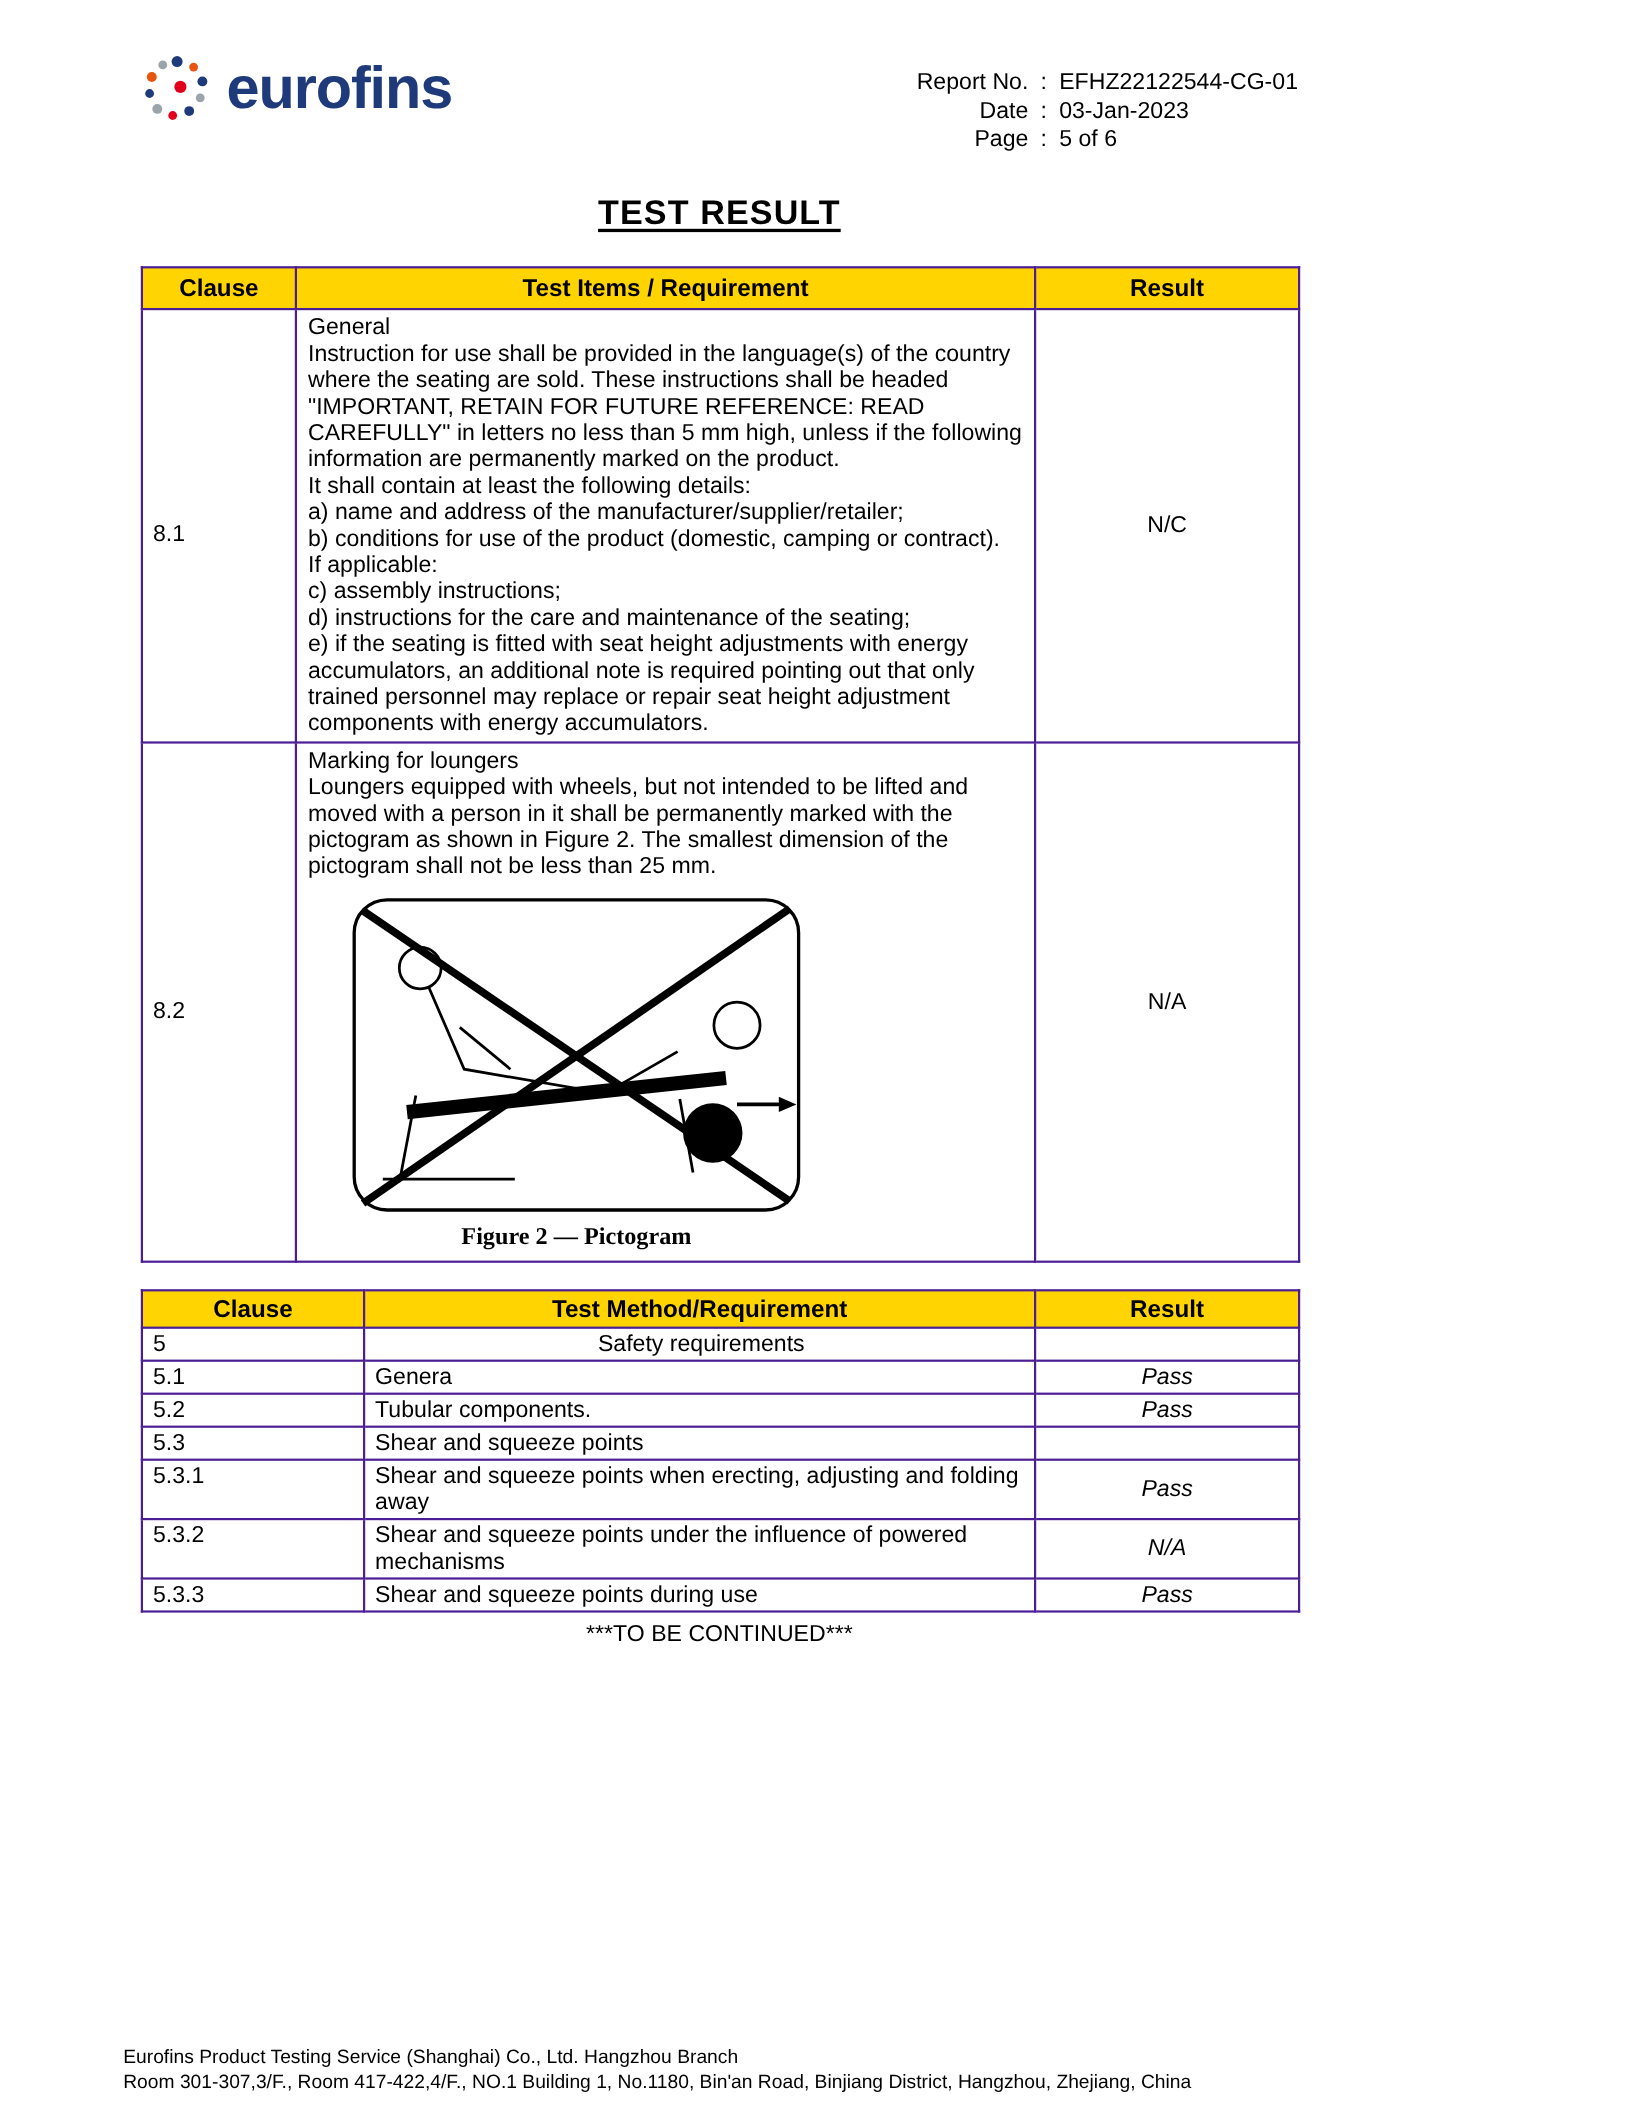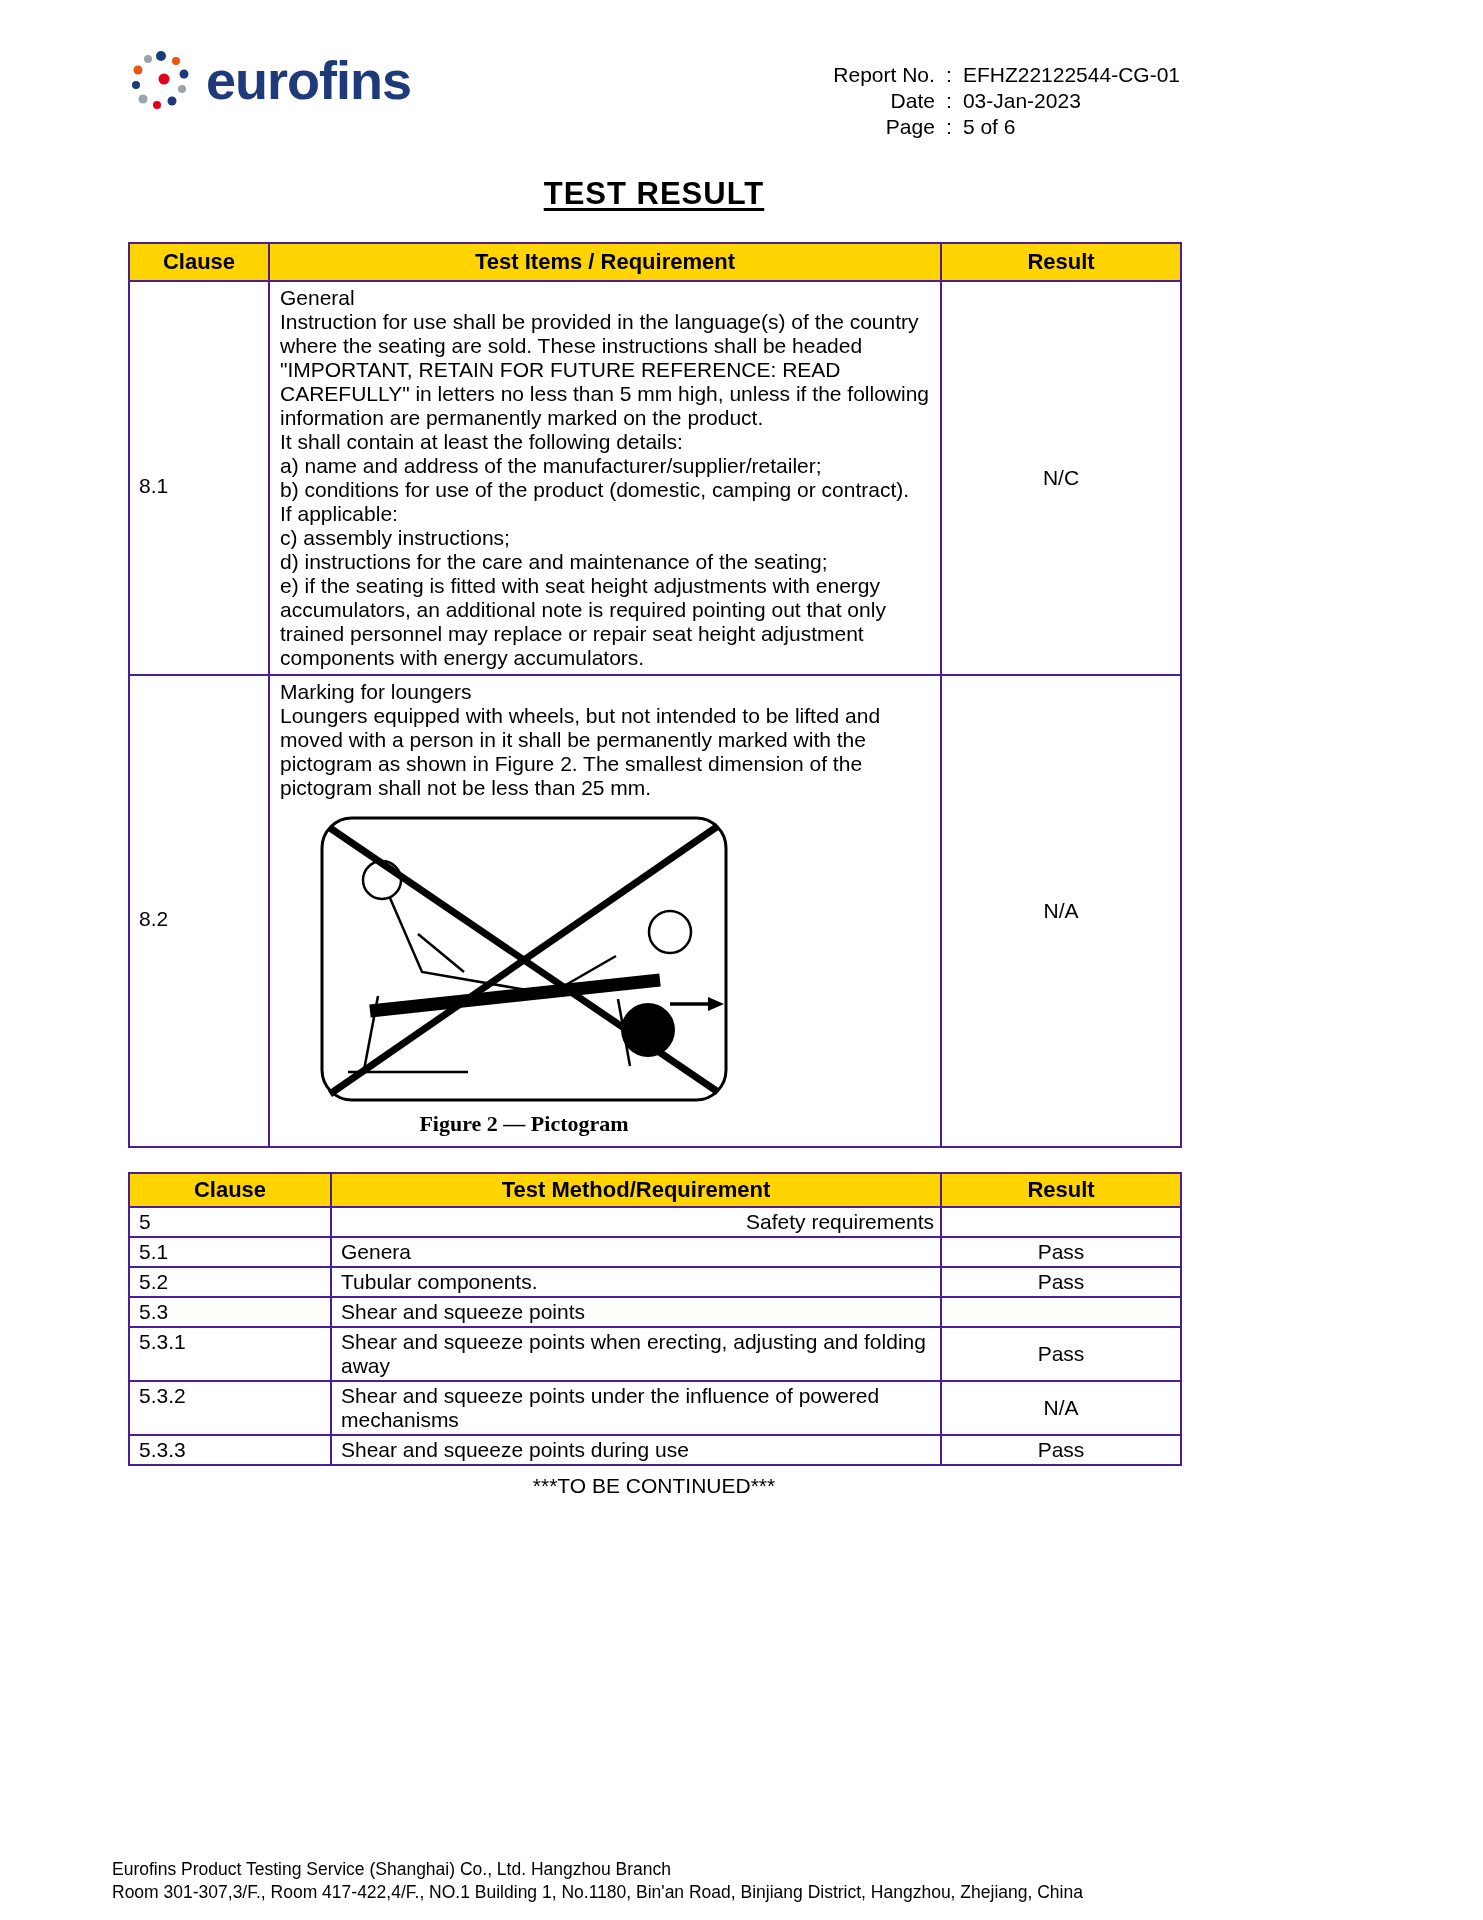--- a/index.html
+++ b/index.html
@@ -35,22 +35,22 @@
   .picto figcaption { font-family:"Liberation Serif", serif; font-weight:700; font-size:22px; margin-top:8px; }
 
   
   .appendix { margin:18px 0 0 128px; width:1060px; font-size:22.5px; font-weight:700; line-height:35px; }
   .appendix .u { text-decoration:underline; text-decoration-thickness:2px; }
 
   
   .t2 { margin-top:24px; }
   .t2 th { height:34px; }
   .t2 td { font-size:21px; line-height:24px; vertical-align:top; padding:2px 6px 2px 9px; }
-  .t2 td.result { text-align:center; vertical-align:middle; padding:2px; }
-  .t2 td.center-cell { text-align:right;margin-left:40px; }
+  .t2 td.result { text-align:center; vertical-align:middle; padding:2px;font-style:italic; }
+  .t2 td.center-cell { text-align:center;margin-left:40px; }
 
   .continued { margin-top:8px; width:1052px; margin-left:128px; text-align:center; font-size:21px; }
 
   .foot { position:absolute; left:112px; bottom:16px; font-size:17.5px; line-height:23px; }
 </style>
 </head>
 <body>
 
 <div class="page">
 

